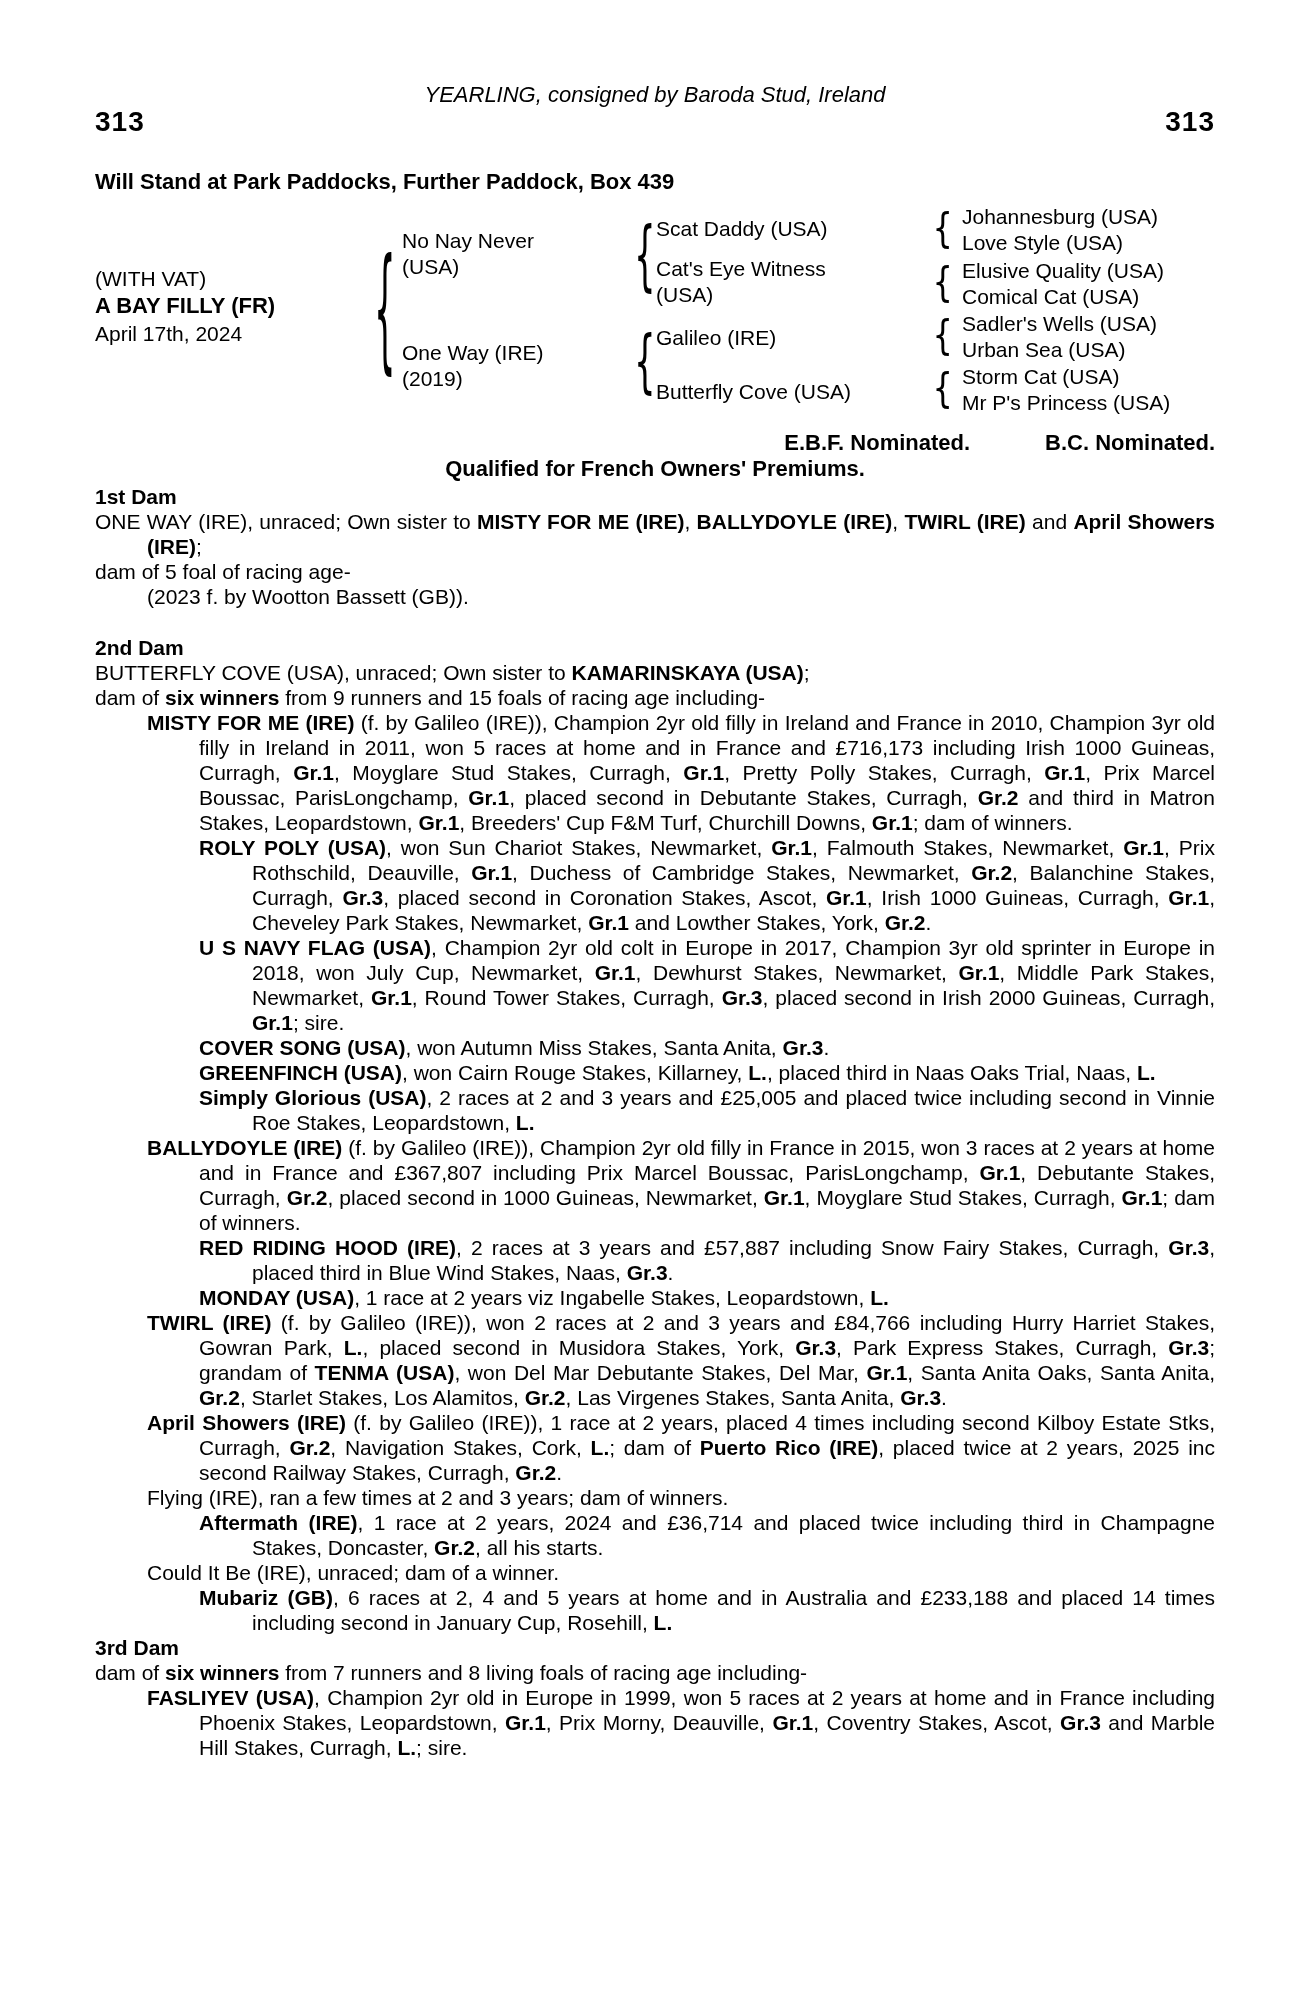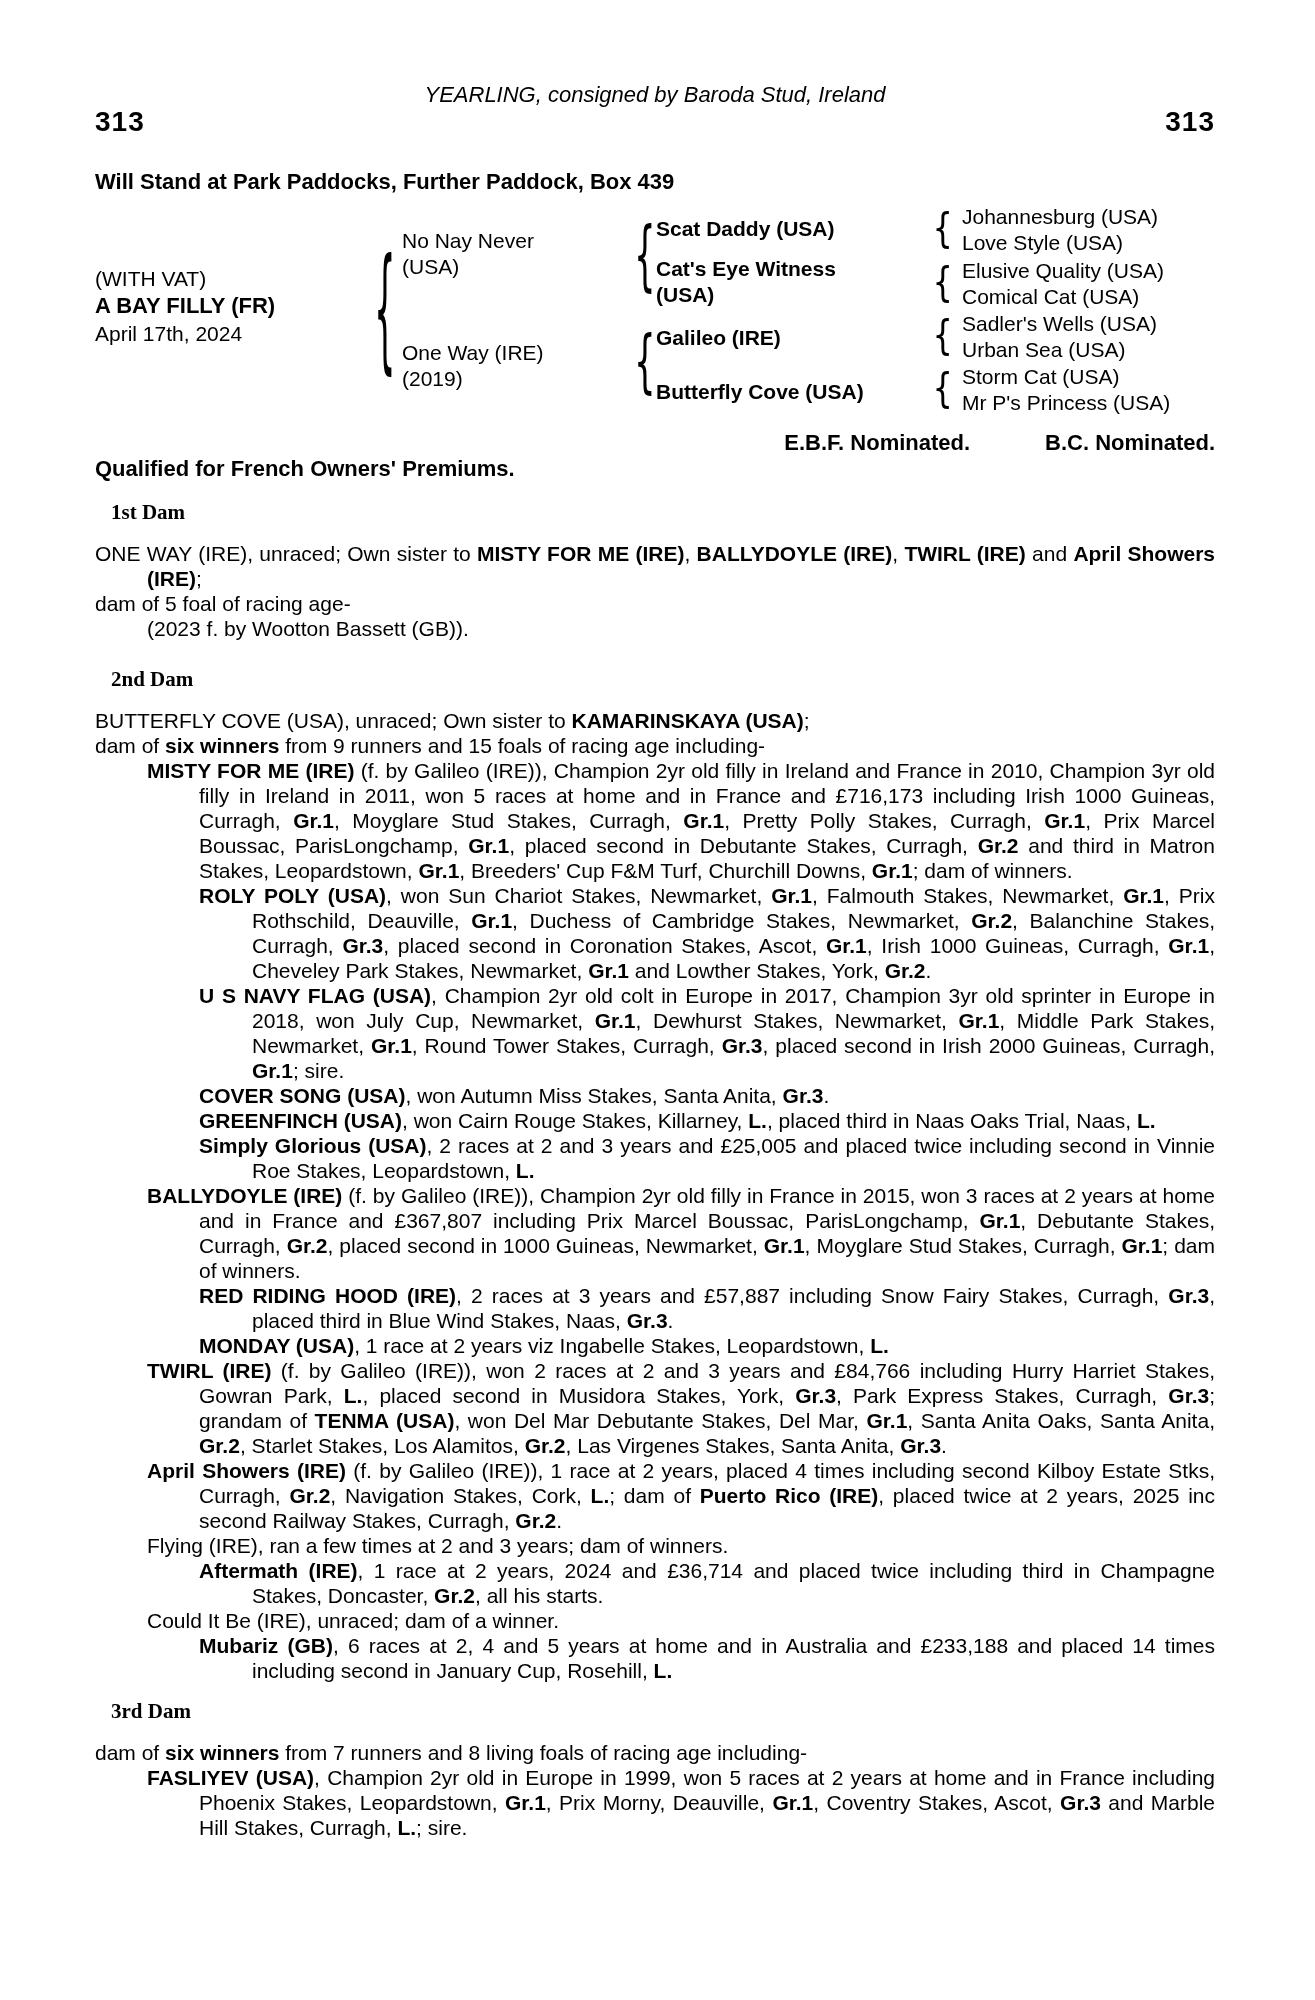--- a/index.html
+++ b/index.html
@@ -6,28 +6,28 @@
   body{width:1315px;height:2000px;position:relative;color:#000;
        font-family:"Liberation Sans",sans-serif;-webkit-font-smoothing:antialiased;}
   .abs{position:absolute;}
   .b{font-weight:bold;}
   .title{top:82px;left:95px;width:1120px;text-align:center;font-style:italic;font-size:22px;}
   .lot{top:106px;font-size:28px;font-weight:bold;letter-spacing:1px;}
   .lot-left{left:95px;}
   .lot-right{left:95px;width:1120px;text-align:right;}
   .stand{top:169px;left:95px;font-size:22px;font-weight:bold;}
   .ped{font-size:21px;line-height:26px;white-space:nowrap;}
-  .ped2{white-space:normal;width:215px;font-weight:bold;}
+  .ped2{white-space:normal;width:215px;}
   .brace{line-height:1;font-size:40px;font-family:"DejaVu Sans",sans-serif;transform-origin:50% 50%;}
   .brace::before{content:"{";}
   .nom{top:430px;left:95px;width:1120px;display:flex;justify-content:flex-end;gap:75px;
        font-size:22px;font-weight:bold;}
-  .nom2{top:456px;left:95px;width:1120px;font-size:22px;font-weight:bold;}
+  .nom2{top:456px;left:95px;width:1120px;text-align:center;font-size:22px;font-weight:bold;}
   .sections{top:484px;left:95px;width:1120px;font-size:21px;line-height:25px;}
-  .sec-heading{font-weight:bold;margin:16px;font-family:Liberation Serif, serif;}
+  .sec-heading{font-weight:bold;margin:0;}
   .sec-gap{margin-top:26px;}
   .para{margin:0;text-align:justify;}
   .ind0{padding-left:52px;text-indent:-52px;}
   .ind1{padding-left:104px;text-indent:-52px;}
   .ind2{padding-left:157px;text-indent:-53px;}
 </style>
 </head>
 <body>
 
 <div class="abs title">YEARLING, consigned by Baroda Stud, Ireland</div>

